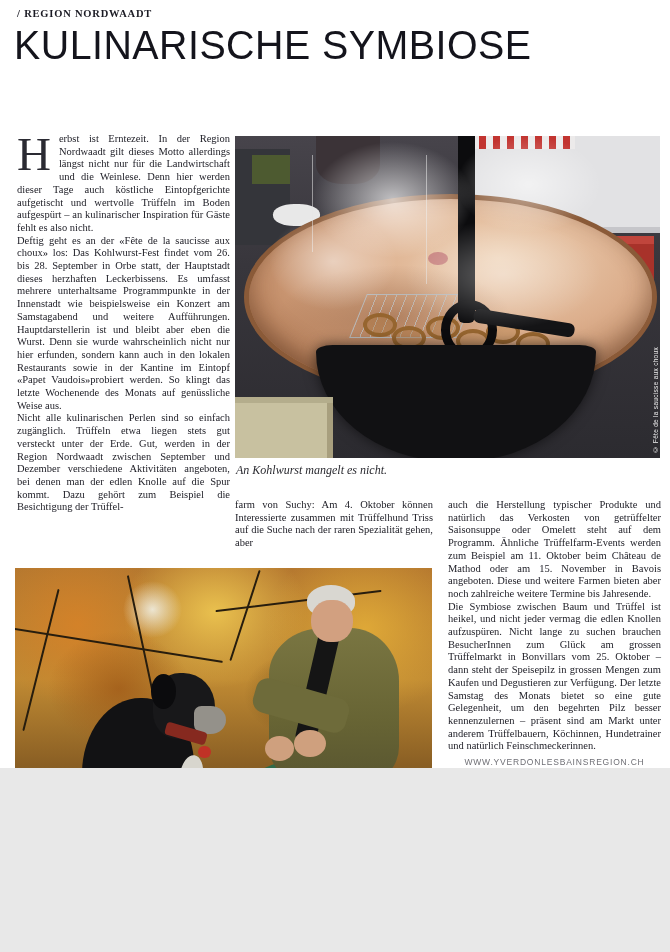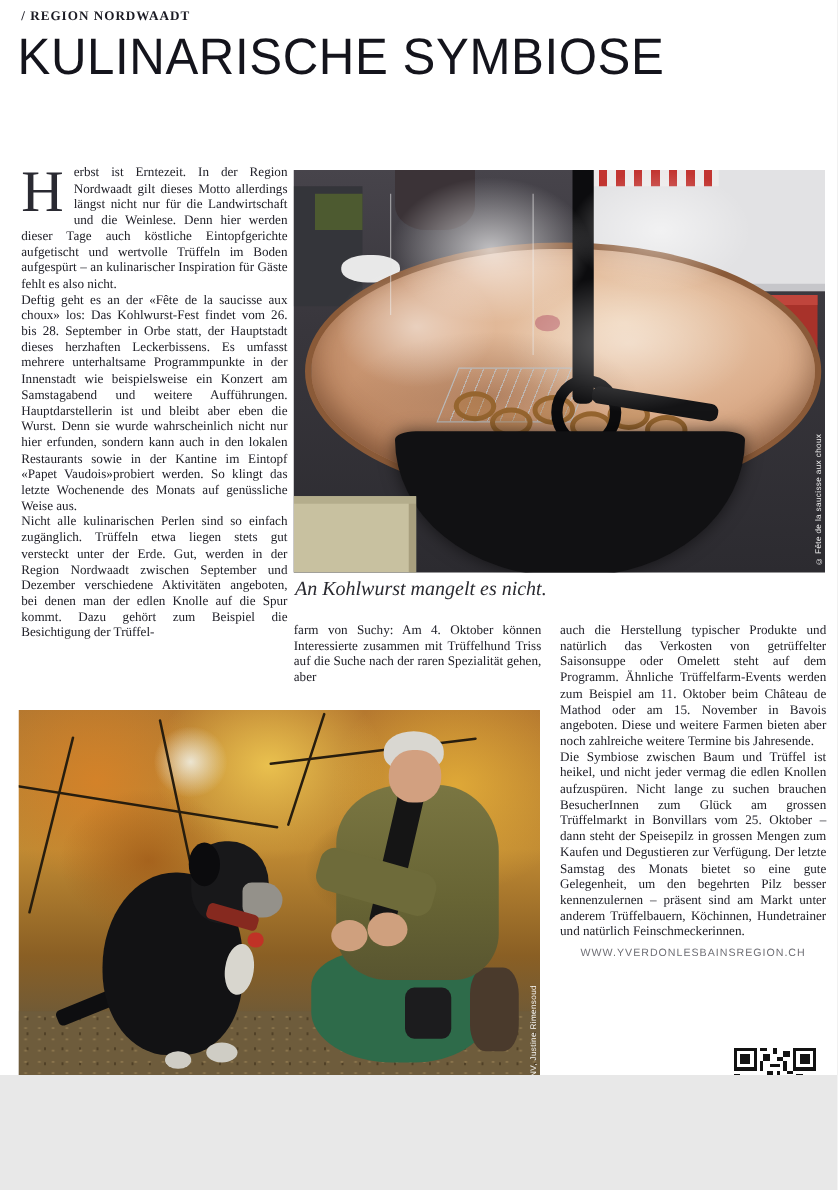--- a/index.html
+++ b/index.html
@@ -1,16 +1,16 @@
 <!DOCTYPE html>
 <html><head>
 <meta charset="utf-8">
 <style>
   html,body{margin:0;padding:0;background:#e8e8e8;}
-  .page{position:relative;width:670px;height:860px;background:#ffffff;overflow:hidden;
+  .page{position:relative;width:670px;height:768px;background:#ffffff;overflow:hidden;
         font-family:"Liberation Serif",serif;color:#1e1e26;}
   
   .kicker{position:absolute;left:17px;top:8px;font-size:10.5px;font-weight:700;
           letter-spacing:.8px;color:#1b1b24;}
   .title{position:absolute;left:14px;top:22px;font-family:"Liberation Sans",sans-serif;
          font-weight:300;font-size:41px;letter-spacing:.5px;color:#14141c;
          transform:scaleX(.96);transform-origin:left top;white-space:nowrap;}
   .lead{position:absolute;left:17px;top:84px;width:642px;font-style:italic;font-weight:700;
         font-size:15.5px;line-height:20px;color:#17171f;}
   .author{font-style:normal;font-weight:400;font-family:"Liberation Sans",sans-serif;
@@ -20,21 +20,21 @@
   .col1{left:17px;top:133px;width:213px;}
   .col2{left:235px;top:499px;width:198px;}
   .col3{left:448px;top:499px;width:213px;}
   .col p{margin:0;}
   .sec-head{font-family:"Liberation Sans",sans-serif;font-weight:700;font-size:11.5px;
             letter-spacing:.2px;color:#0f0f15;margin:13px 0 4px 0;text-align:left;}
   .dropcap{float:left;font-size:47px;line-height:38px;padding:2px 8px 0 0;color:#2a2a32;}
   .website{font-family:"Liberation Sans",sans-serif;font-size:8.5px;letter-spacing:.8px;
            color:#6f6f75;margin-top:3px;text-align:center;}
   
-  .caption{position:absolute;font-style:italic;font-size:16px;color:#2a2a30;}
+  .caption{position:absolute;font-style:italic;font-size:12px;color:#2a2a30;}
   .cap1{left:236px;top:463px;}
   .cap2{left:17px;top:890px;}
   .credit{position:absolute;right:1px;bottom:5px;writing-mode:vertical-rl;transform:rotate(180deg);
           font-family:"Liberation Sans",sans-serif;font-size:6.5px;letter-spacing:.3px;
           color:#ffffff;opacity:.92;}
   
   .photo1{position:absolute;left:235px;top:136px;width:425px;height:322px;overflow:hidden;
           background:linear-gradient(#47444b 0%,#38363c 40%,#2c2b30 100%);}
   .p1-truck{position:absolute;right:0;top:0;width:46%;height:30%;background:#e2e2e4;
             border-left:3px solid #9a9aa0;box-shadow:inset 0 -6px 0 #c6c6ca;}

